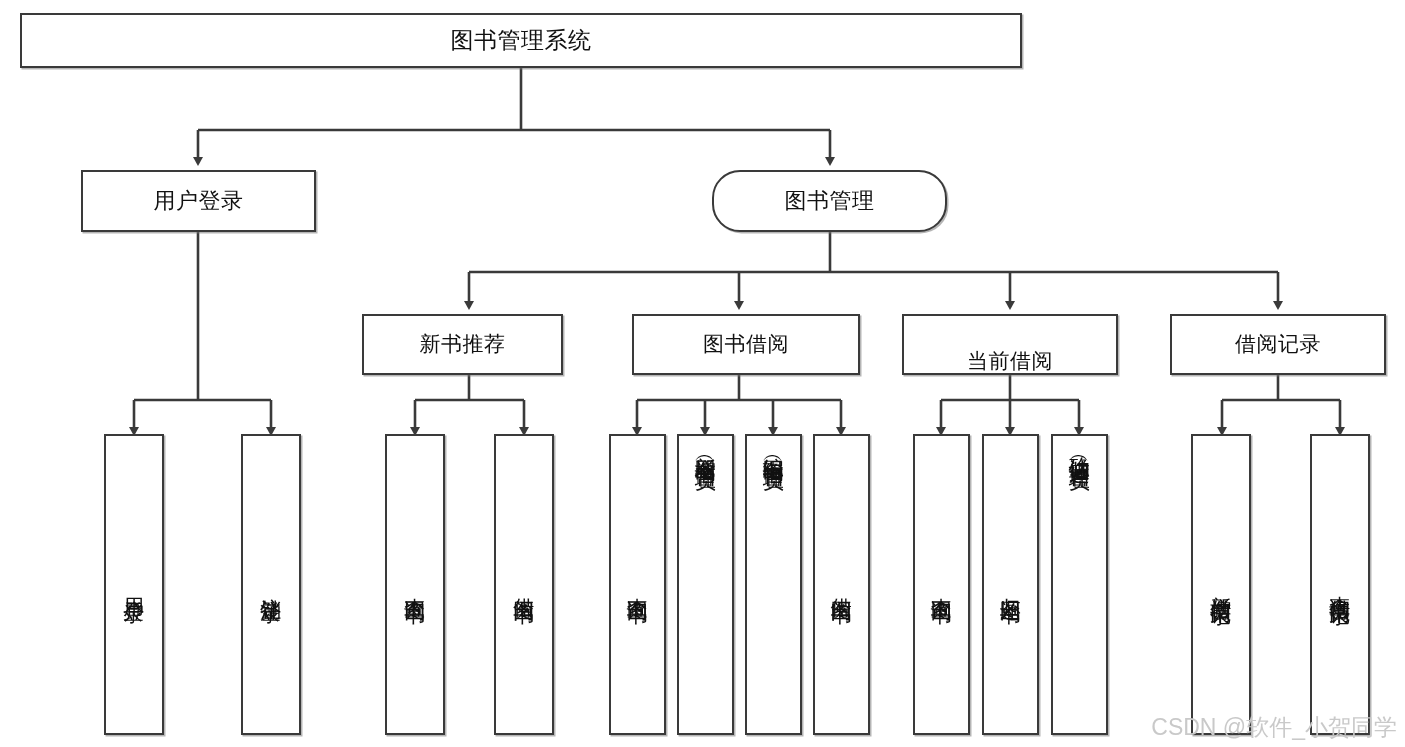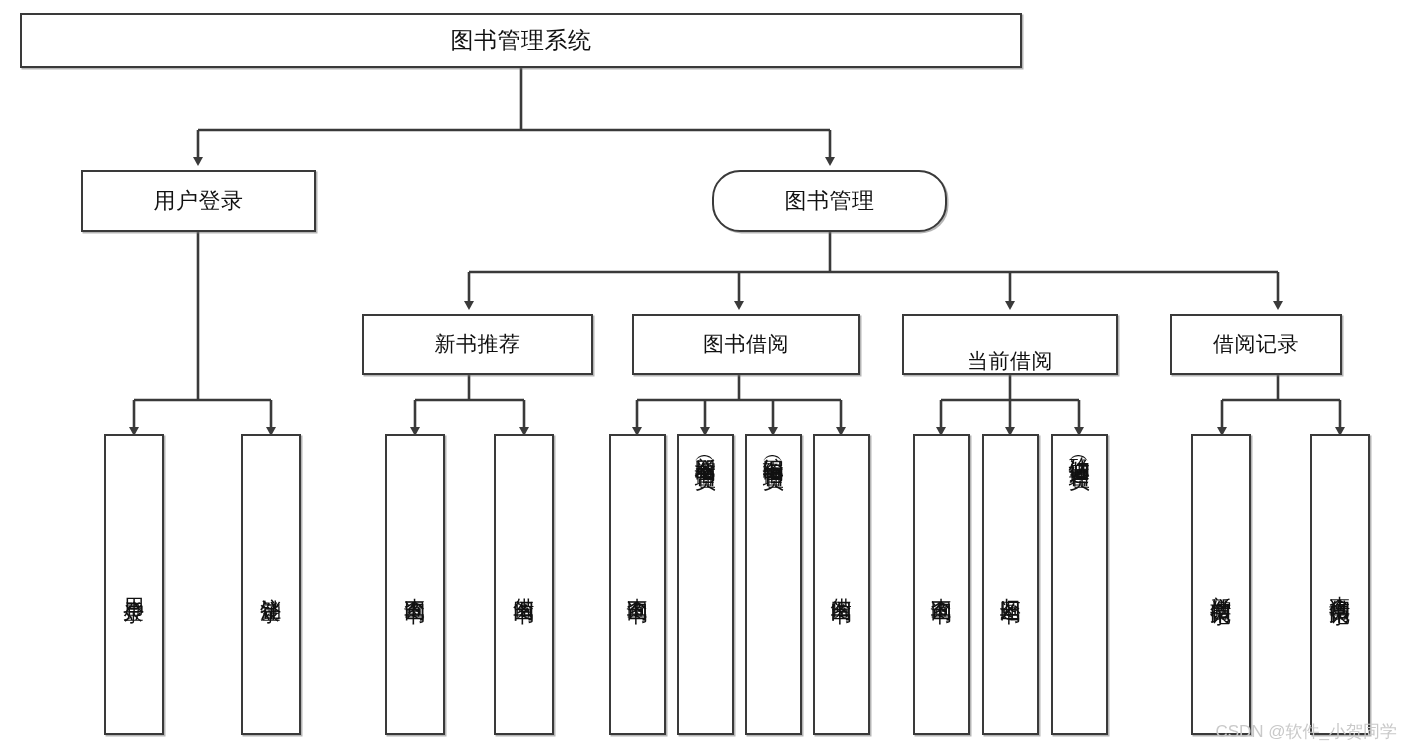--- a/index.html
+++ b/index.html
@@ -66,21 +66,21 @@
     height: auto;
     max-height: 286px;
   }
   
   .node.leaf.center { align-items: center; padding-top: 0; }
 
   .watermark {
     position: absolute;
     right: 8px;
     bottom: 4px;
-    font-size: 17px;
+    font-size: 23px;
     color: #c9c9c9;
     white-space: nowrap;
     user-select: none;
     text-align: right;
   }
 </style>
 </head>
 <body>
 
 <div id="canvas">
@@ -140,30 +140,30 @@
     <span class="label">图书管理系统</span>
   </div>
 
   <div class="node level2" style="left:81px; top:170px; width:235px; height:62px;">
     <span class="label">用户登录</span>
   </div>
   <div class="node level2" style="left:712px; top:170px; width:235px; height:62px;border-radius:28px;">
     <span class="label">图书管理</span>
   </div>
 
-  <div class="node level3" style="left:362px; top:314px; width:231px; height:61px;">
+  <div class="node level3" style="left:362px; top:314px; width:201px; height:61px;">
     <span class="label">新书推荐</span>
   </div>
   <div class="node level3" style="left:632px; top:314px; width:228px; height:61px;">
     <span class="label">图书借阅</span>
   </div>
   <div class="node level3" style="left:902px; top:314px; width:216px; height:61px;align-items:flex-end;">
     <span class="label">当前借阅</span>
   </div>
-  <div class="node level3" style="left:1170px; top:314px; width:172px; height:61px;">
+  <div class="node level3" style="left:1170px; top:314px; width:216px; height:61px;">
     <span class="label">借阅记录</span>
   </div>
 
   <div class="node leaf center" style="left:104px; top:434px; width:60px; height:301px;">
     <span class="label">用户登录</span>
   </div>
   <div class="node leaf center" style="left:241px; top:434px; width:60px; height:301px;">
     <span class="label">注销登录</span>
   </div>
 

